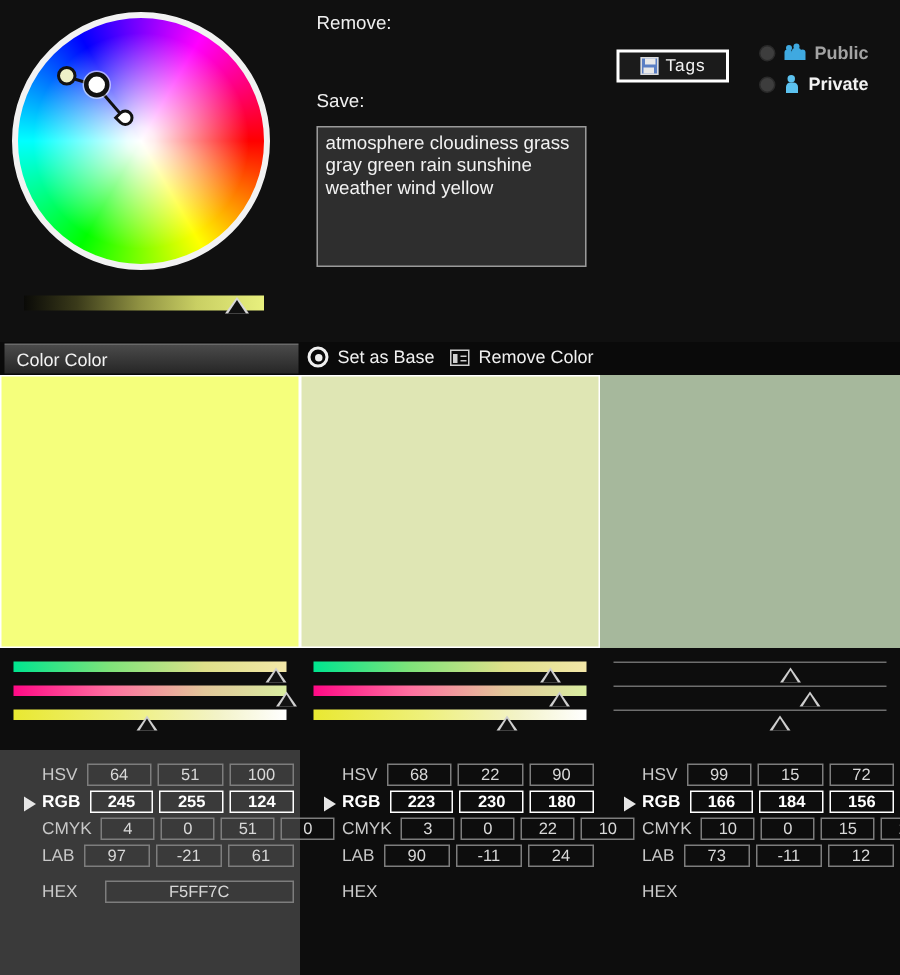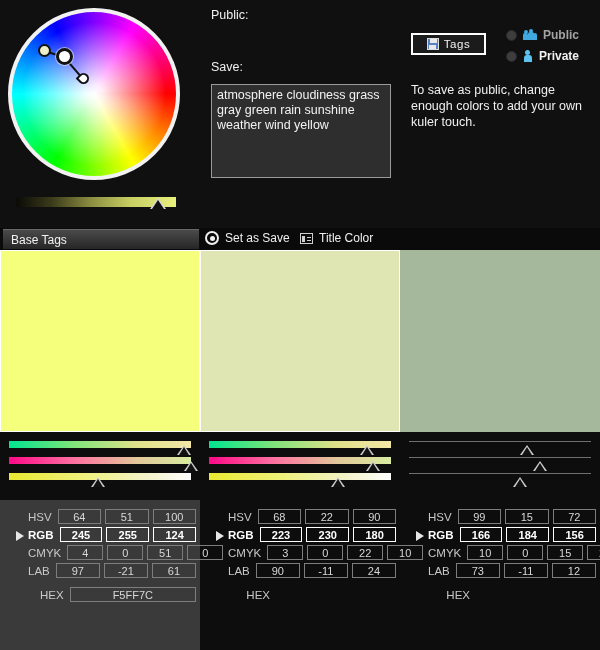--- a/index.html
+++ b/index.html
@@ -131,21 +131,21 @@
     border-left:5px solid transparent;border-right:5px solid transparent;border-bottom:8px solid #121212;}
 
   
   .panels{position:absolute;left:0;top:500px;width:600px;height:150px;}
   .panel{position:absolute;top:0;width:200px;height:150px;}
   .panel.active{background:#3a3a3a;}
   .panel .arrow{position:absolute;left:16px;top:31px;width:0;height:0;
     border-top:5px solid transparent;border-bottom:5px solid transparent;border-left:8px solid #e6e6e6;}
   .rows{position:absolute;left:28px;top:8px;width:172px;}
   .vrow{display:flex;align-items:center;height:17px;margin-bottom:1px;}
-  .vlab{width:42px;text-align:right;font-size:11.5px;color:#c8c8c8;padding-right:6px;}
+  .vlab{width:42px;text-align:left;font-size:11.5px;color:#c8c8c8;padding-right:6px;}
   .vrow.rgb .vlab{color:#ffffff;font-weight:bold;}
   .fld{
     height:15px;min-width:36px;background:transparent;border:1px solid #7d7d7d;
     color:#d8d8d8;font-family:"Liberation Sans", sans-serif;font-size:11px;
     text-align:center;box-sizing:border-box;margin-right:4px;padding:0 2px;outline:none;
   }
   .vrow.rgb .fld{border-color:#ffffff;color:#ffffff;font-weight:bold;}
   .hexrow{margin-top:7px;}
   .hexrow .fld{min-width:75px;}
 </style>
@@ -165,21 +165,21 @@
           <div class="mk mk-ring" style="left: 47.5px; top: 39.5px;"></div>
           <div class="mk mk-tail" style="left: 69.5px; top: 64.5px;"></div>
         </div>
     </div>
 
     <div class="bright-slider"></div>
     <div class="bright-tri" id="bright-tri" style="left: 150.4px;">
         <i></i>
       </div>
 
-    <div class="lbl title-label">Public:</div>
+    <div class="lbl title-label">Remove:</div>
 
     <div class="lbl tags-label">Save:</div>
     <textarea class="tags-input" style="">atmosphere cloudiness grass gray green rain sunshine weather wind yellow</textarea>
 
     <div class="save-btn">
       <span class="floppy"></span>
       <span class="txt">Tags</span>
     </div>
 
     <div class="vis-row vis-public">
@@ -196,36 +196,35 @@
 
     <div class="vis-row vis-private">
       <span class="radio"></span>
       <span class="person-ico">
         <b style="left:2px;top:0;width:5px;height:5px;border-radius:50%;"></b>
         <b style="left:0.5px;top:5px;width:8px;height:7px;border-radius:3px 3px 0 0;"></b>
       </span>
       <span class="vis-name">Private</span>
     </div>
 
-    <div class="hint">To save as public, change enough colors to add your own kuler touch.</div>
   </div>
 
   <div class="toolbar">
     <div class="base-tab">
-      <span>Base Tags</span>
+      <span>Color Color</span>
     </div>
     <div class="tb-item tb-setbase">
       <span class="target-ico">
           <i></i>
         </span>
-      <span>Set as Save</span>
+      <span>Set as Base</span>
     </div>
     <div class="tb-item tb-remove">
       <span class="rem-ico"></span>
-      <span>Title Color</span>
+      <span>Remove Color</span>
     </div>
   </div>
 
   <div class="swatches" id="swatches">
       <div class="swatch sel" style="width: 200px; background: rgb(245, 255, 124);"></div>
       <div class="swatch sel" style="width: 200px; background: rgb(223, 230, 180);"></div>
       <div class="swatch" style="width: 200px; background: rgb(166, 184, 156);"></div>
     </div>
 
   <div class="sliders" id="sliders">

